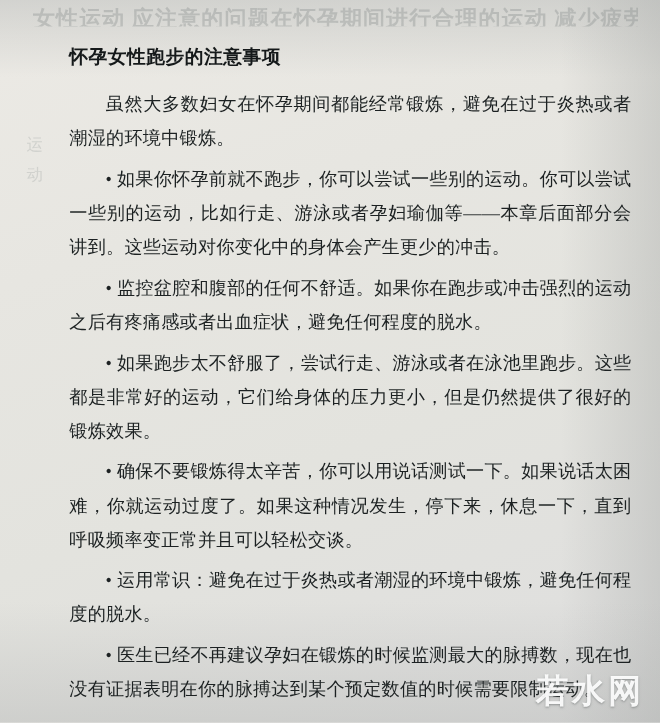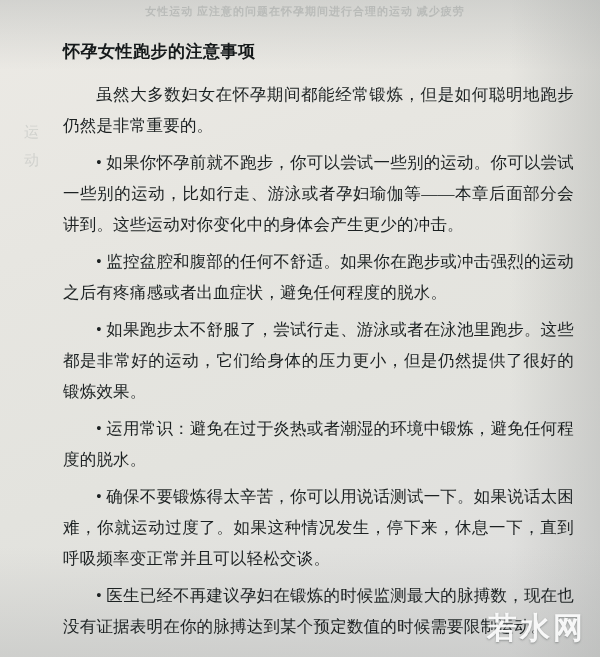--- a/index.html
+++ b/index.html
@@ -42,21 +42,21 @@
     background: linear-gradient(0deg, rgba(178,180,178,0.40), rgba(178,180,178,0));
     pointer-events: none;
   }
   .ghost-line {
     position: absolute;
     top: 4px;
     left: 30px;
     right: 20px;
     height: 20px;
     color: rgba(120,125,125,0.30);
-    font-size: 11px;
+    font-size: 20px;
     letter-spacing: 1px;
     white-space: nowrap;
     overflow: hidden;
     font-weight: bold;
     text-align: center;
   }
   .ghost-block {
     position: absolute;
     left: 24px;
     top: 118px;
@@ -119,23 +119,23 @@
   <div class="shade-top"></div>
   <div class="shade-right"></div>
   <div class="shade-bottom"></div>
 
   <div class="ghost-line">女性运动 应注意的问题在怀孕期间进行合理的运动 减少疲劳</div>
   <div class="ghost-block">运动 期间</div>
 
   <div class="content">
     <h1 class="title">怀孕女性跑步的注意事项</h1>
 
-    <p class="para indent">虽然大多数妇女在怀孕期间都能经常锻炼，但是如何聪明地跑步仍然是非常重要的。</p>
+    <p class="para indent">虽然大多数妇女在怀孕期间都能经常锻炼，避免在过于炎热或者潮湿的环境中锻炼。</p>
     <p class="para bullet">如果你怀孕前就不跑步，你可以尝试一些别的运动。你可以尝试一些别的运动，比如行走、游泳或者孕妇瑜伽等——本章后面部分会讲到。这些运动对你变化中的身体会产生更少的冲击。</p>
     <p class="para bullet">监控盆腔和腹部的任何不舒适。如果你在跑步或冲击强烈的运动之后有疼痛感或者出血症状，避免任何程度的脱水。</p>
     <p class="para bullet">如果跑步太不舒服了，尝试行走、游泳或者在泳池里跑步。这些都是非常好的运动，它们给身体的压力更小，但是仍然提供了很好的锻炼效果。</p>
+    <p class="para bullet">确保不要锻炼得太辛苦，你可以用说话测试一下。如果说话太困难，你就运动过度了。如果这种情况发生，停下来，休息一下，直到呼吸频率变正常并且可以轻松交谈。</p>
     <p class="para bullet">运用常识：避免在过于炎热或者潮湿的环境中锻炼，避免任何程度的脱水。</p>
-    <p class="para bullet">确保不要锻炼得太辛苦，你可以用说话测试一下。如果说话太困难，你就运动过度了。如果这种情况发生，停下来，休息一下，直到呼吸频率变正常并且可以轻松交谈。</p>
     <p class="para bullet">医生已经不再建议孕妇在锻炼的时候监测最大的脉搏数，现在也没有证据表明在你的脉搏达到某个预定数值的时候需要限制运动。</p>
   </div>
 
   <div class="watermark">若水网</div>
 </div>
 
 </body></html>

